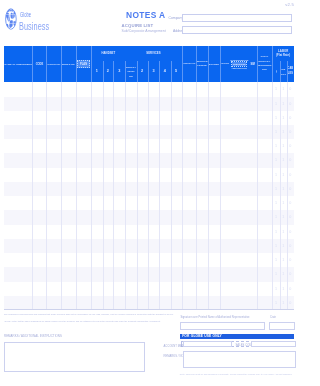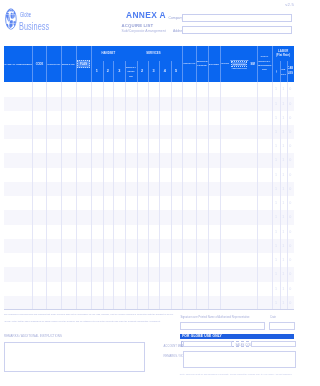--- a/index.html
+++ b/index.html
@@ -100,21 +100,21 @@
       <g clip-path="url(#gclip)" fill="none" stroke="#ffffff" stroke-width="1.9" opacity="0.95">
         <path d="M24 2 C12 14 12 74 24 86"></path>
         <path d="M24 2 C36 14 36 74 24 86"></path>
         <path d="M3 26 H45 M1 44 H47 M3 62 H45"></path>
       </g>
     </svg>
     <div class="brand-top">Globe</div>
     <div class="brand-main">Business</div>
   </div>
 
-  <div class="title-main">ANNEX A</div>
+  <div class="title-main">NOTES A</div>
   <div class="title-sub1">ACQUIRE LIST</div>
   <div class="title-sub2">Sub/Corporate Arrangement</div>
   <div class="version">v2.5</div>
 
   <div class="hf-label" style="left:168.5px;top:16.4px;">Company Name</div>
   <div class="hf-box" style="left:182px;top:13.8px;width:110px;height:8.1px;"></div>
   <div class="hf-label" style="left:173px;top:28.6px;">Address</div>
   <div class="hf-box" style="left:182px;top:26.0px;width:110px;height:8.1px;"></div>
 
   <div class="tbl">

